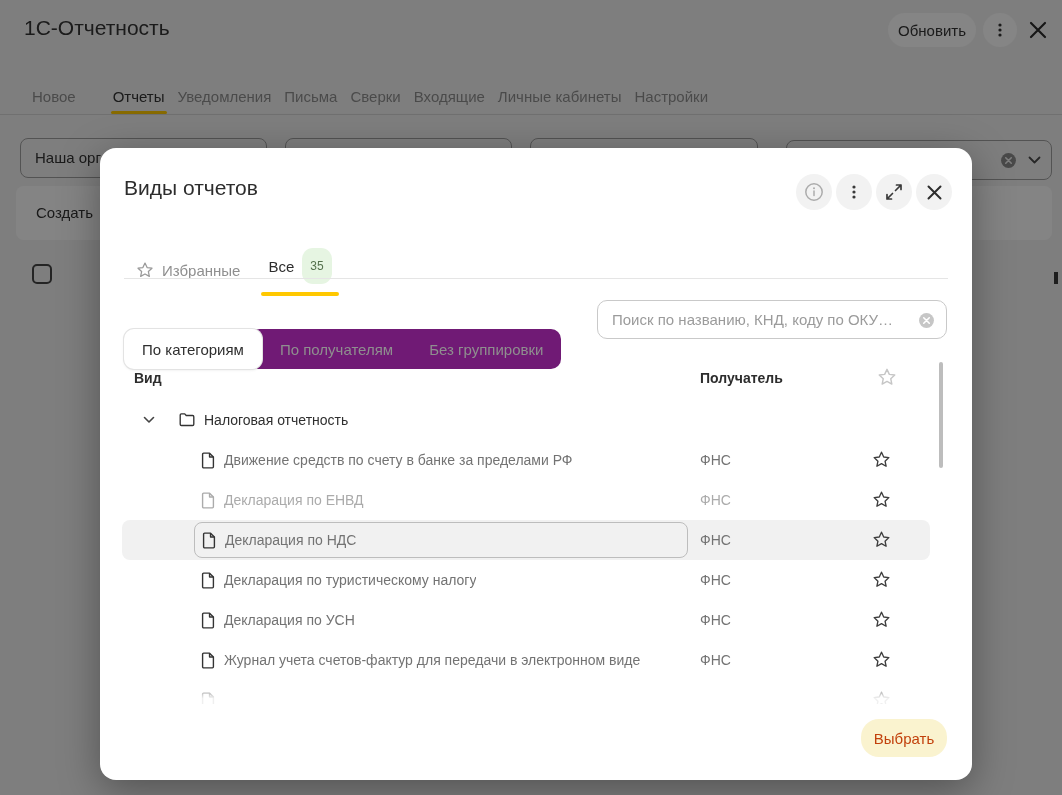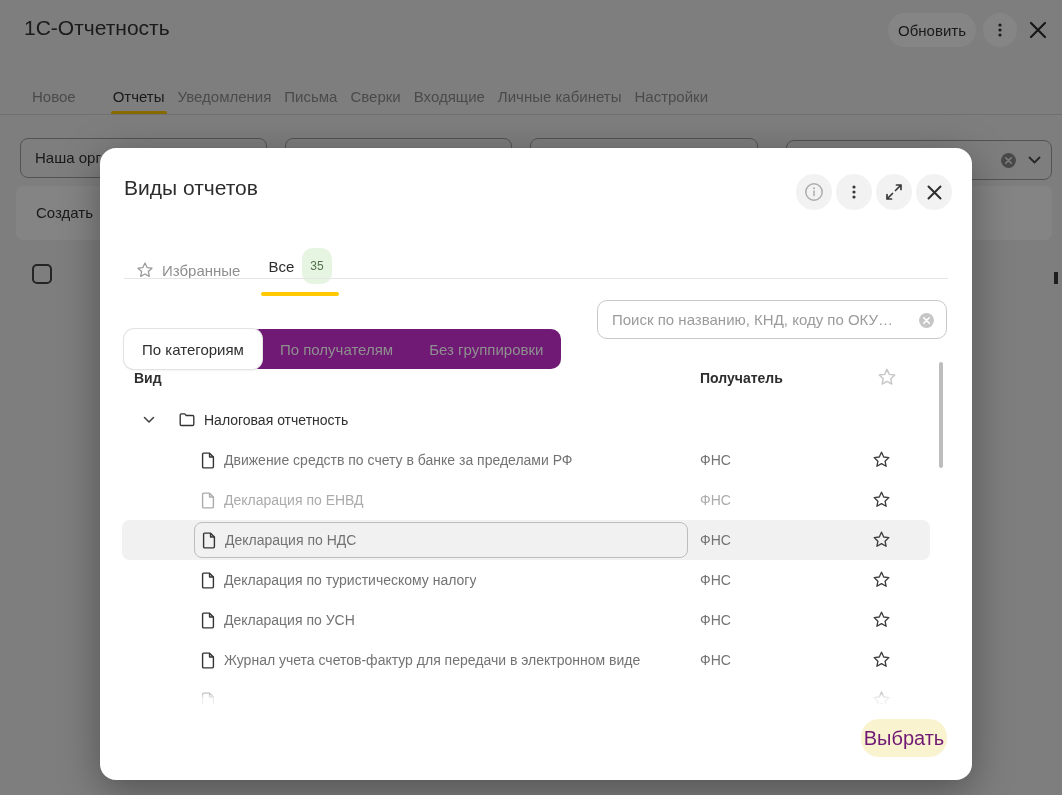--- a/index.html
+++ b/index.html
@@ -96,21 +96,21 @@
   .doc-ic { flex:0 0 auto; color:#333; }
   .r-name { white-space:nowrap; overflow:hidden; }
   .r-recip { position:absolute; left:578px; top:12px; }
   .r-star { position:absolute; left:750px; top:10px; color:#3d3d3d; cursor:pointer; background:none; border:none; padding:0; }
   .row.disabled, .row.disabled .doc-ic, .row.disabled .r-recip { color:#ABABAB; }
 
   .m-fade { position:absolute; left:22px; top:528px; width:808px; height:28px;
     background:linear-gradient(rgba(255,255,255,0), rgba(255,255,255,0.92) 80%); pointer-events:none; }
 
   .select-btn { position:absolute; left:761px; top:571px; width:86px; height:38px; border:none; border-radius:18px;
-    background:#FAF3CF; color:#701a75; font-size:20px; font-weight:500; font-family:inherit; cursor:pointer; }
+    background:#FAF3CF; color:#c2410c; font-size:15px; font-weight:500; font-family:inherit; cursor:pointer; }
 </style>
 </head>
 <body>
 
 <div class="page">
   <div class="app-title">1С-Отчетность</div>
   <button class="refresh-btn">Обновить</button>
   <div class="hdr-kebab">
     <svg width="16" height="16" viewBox="0 0 16 16">
         <g fill="#333">

